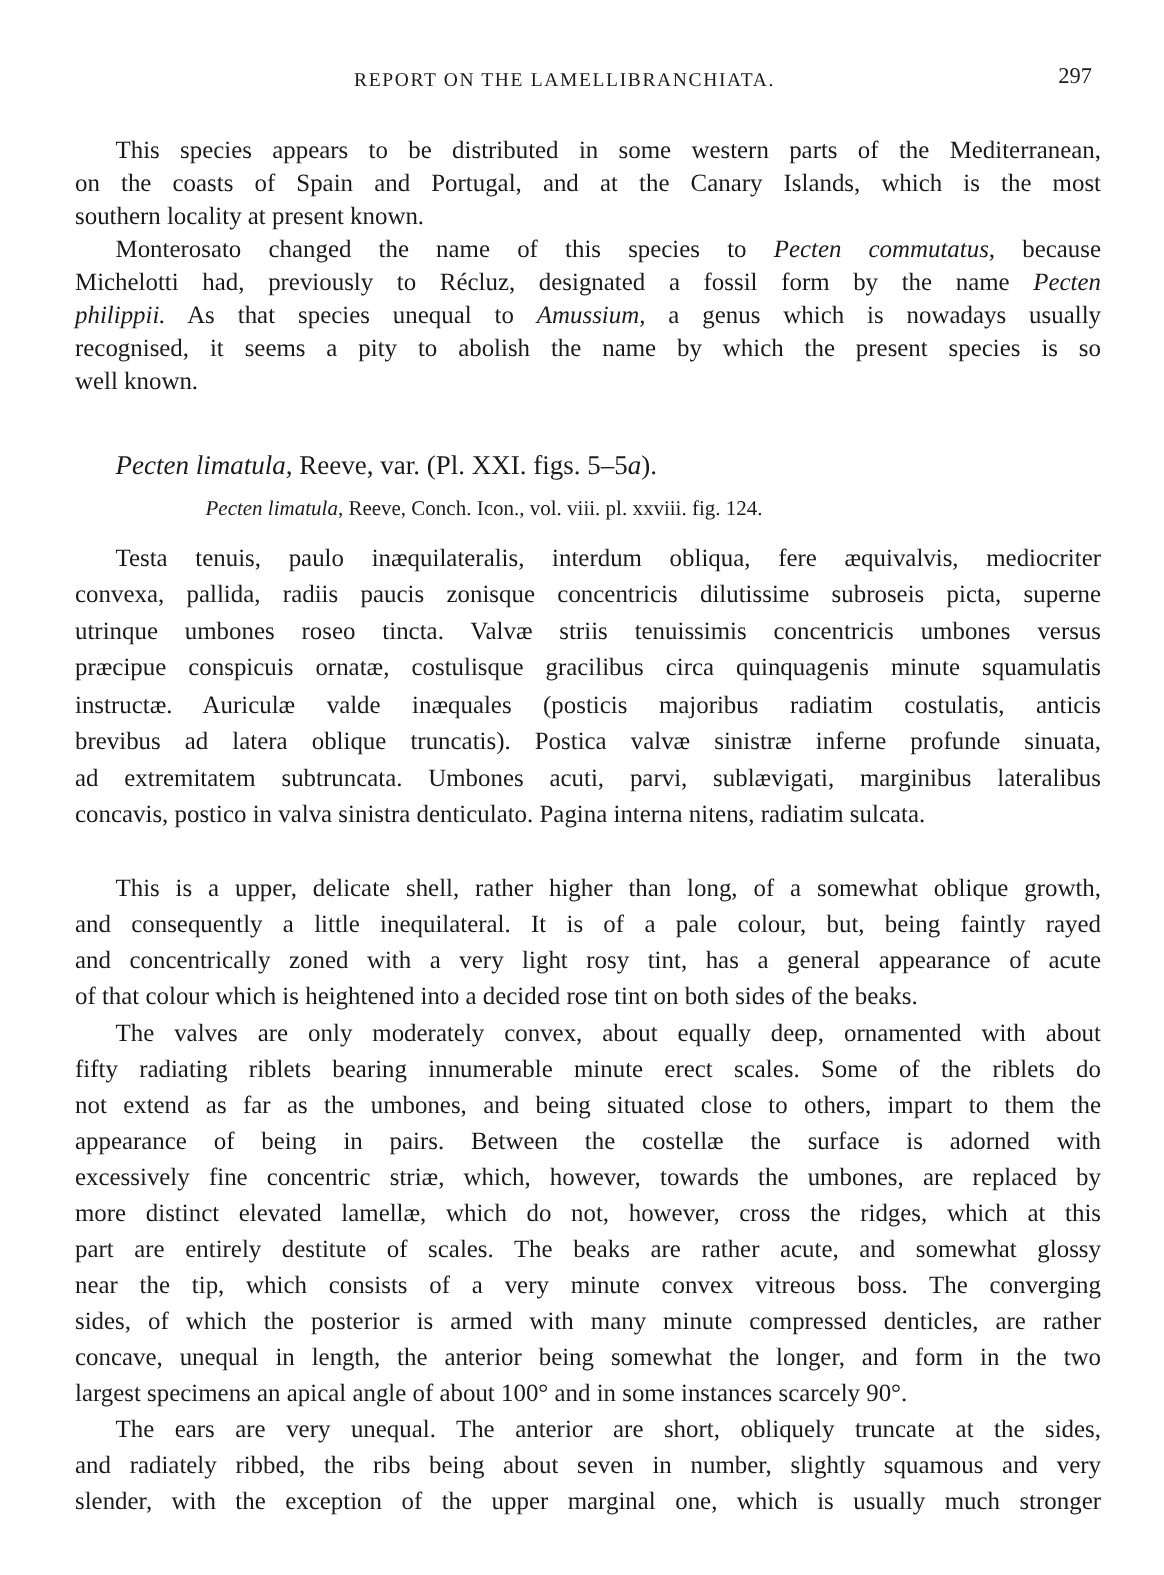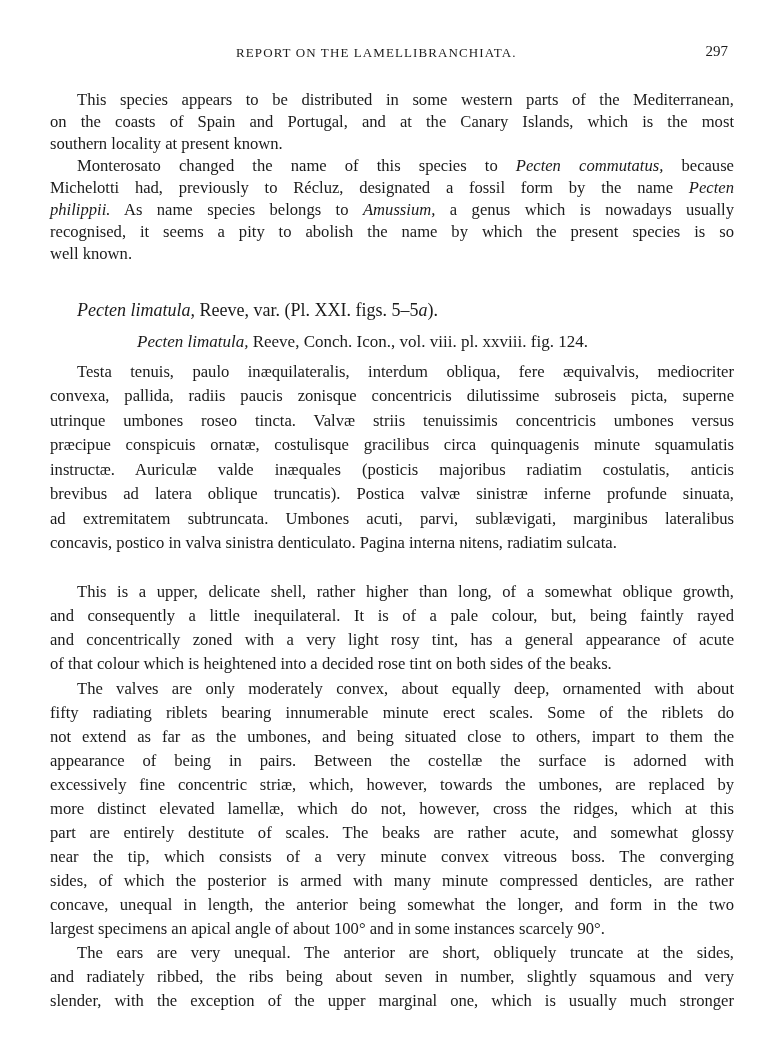--- a/index.html
+++ b/index.html
@@ -8,42 +8,42 @@
   .page { position: absolute; left: 0; top: 0; width: 776px; height: 1050px; }
   .header { position: absolute; top: 42px; left: 0; width: 776px; height: 24px; }
   .running-head { position: absolute; left: 236px; top: 3px; font-size: 13px; letter-spacing: 1.1px; }
   .page-number { position: absolute; right: 48px; top: 1px; font-size: 15px; text-align: right; }
   .line { position: absolute; left: 50px; width: 684px; font-size: 16.6px; line-height: 22px;
           white-space: nowrap; text-align: justify; text-align-last: justify; }
   .line.last { text-align-last: left; }
   .line.indent { left: 77px; width: 657px; }
   .i { font-style: italic; text-align: right; }
   .heading { position: absolute; left: 77px; font-size: 18px; white-space: nowrap; }
-  .syn { position: absolute; left: 137px; font-size: 17px; white-space: nowrap; }
+  .syn { position: absolute; left: 137px; font-size: 14px; white-space: nowrap; }
 </style>
 </head>
 <body>
 
 <div class="page">
 
   <div class="header">
     <span class="running-head">REPORT ON THE LAMELLIBRANCHIATA.</span>
     <span class="page-number">297</span>
   </div>
 
   <div>
     <div class="line indent" style="top:89px">This species appears to be distributed in some western parts of the Mediterranean,</div>
     <div class="line" style="top:111px">on the coasts of Spain and Portugal, and at the Canary Islands, which is the most</div>
     <div class="line last" style="top:133px">southern locality at present known.</div>
   </div>
 
   <div>
     <div class="line indent" style="top:155px"><span>Monterosato changed the name of this species to </span><span class="i">Pecten commutatus,</span><span> because</span></div>
     <div class="line" style="top:177px"><span>Michelotti had, previously to Récluz, designated a fossil form by the name </span><span class="i">Pecten</span></div>
-    <div class="line" style="top:199px"><span class="i">philippii.</span><span>  As name species belongs to </span><span class="i">Amussium,</span><span> a genus which is nowadays usually</span></div>
+    <div class="line" style="top:199px"><span class="i">philippii.</span><span>  As that species unequal to </span><span class="i">Amussium,</span><span> a genus which is nowadays usually</span></div>
     <div class="line" style="top:221px">recognised, it seems a pity to abolish the name by which the present species is so</div>
     <div class="line last" style="top:243px">well known.</div>
   </div>
 
   <div class="heading" style="top:300px"><span class="i">Pecten limatula,</span><span> Reeve, var.  (Pl. XXI. figs. 5–5</span><span class="i">a</span><span>).</span></div>
 
   <div class="syn" style="top:332px"><span class="i">Pecten limatula,</span><span> Reeve, Conch. Icon., vol. viii. pl. xxviii. fig. 124.</span></div>
 
   <div>
     <div class="line indent" style="top:361px">Testa tenuis, paulo inæquilateralis, interdum obliqua, fere æquivalvis, mediocriter</div>

